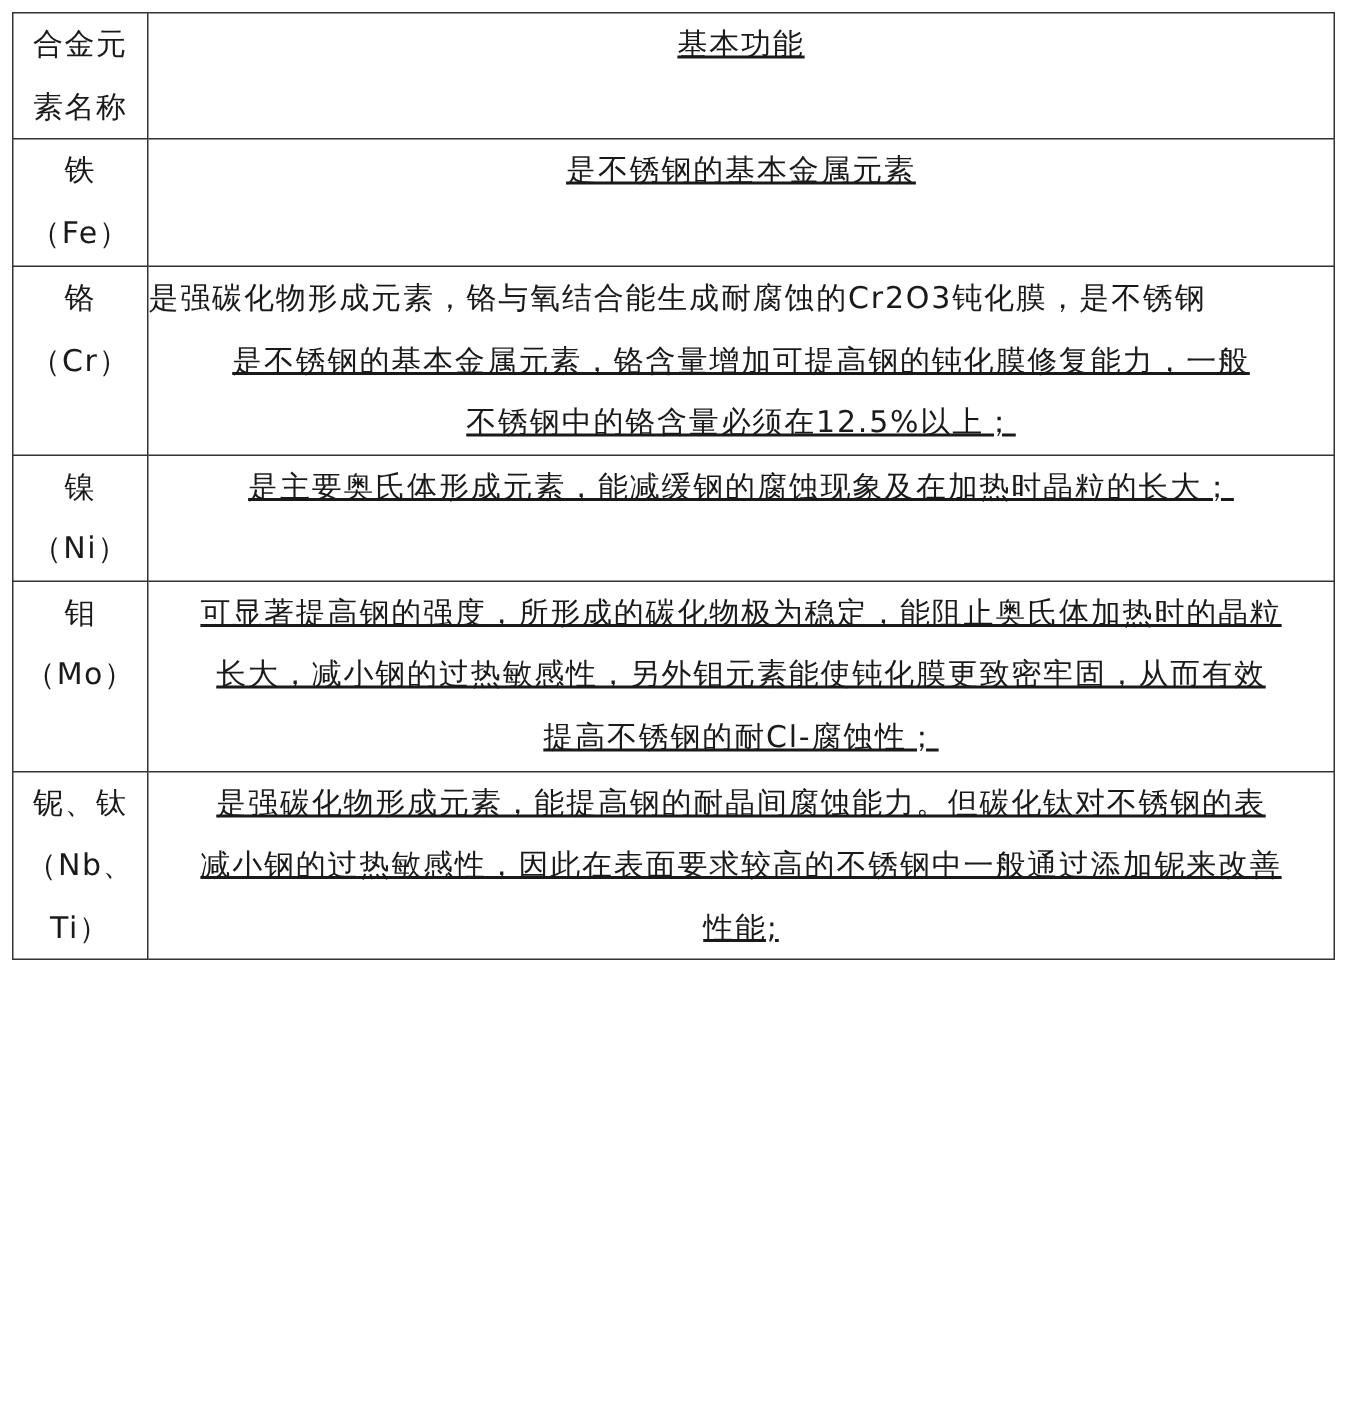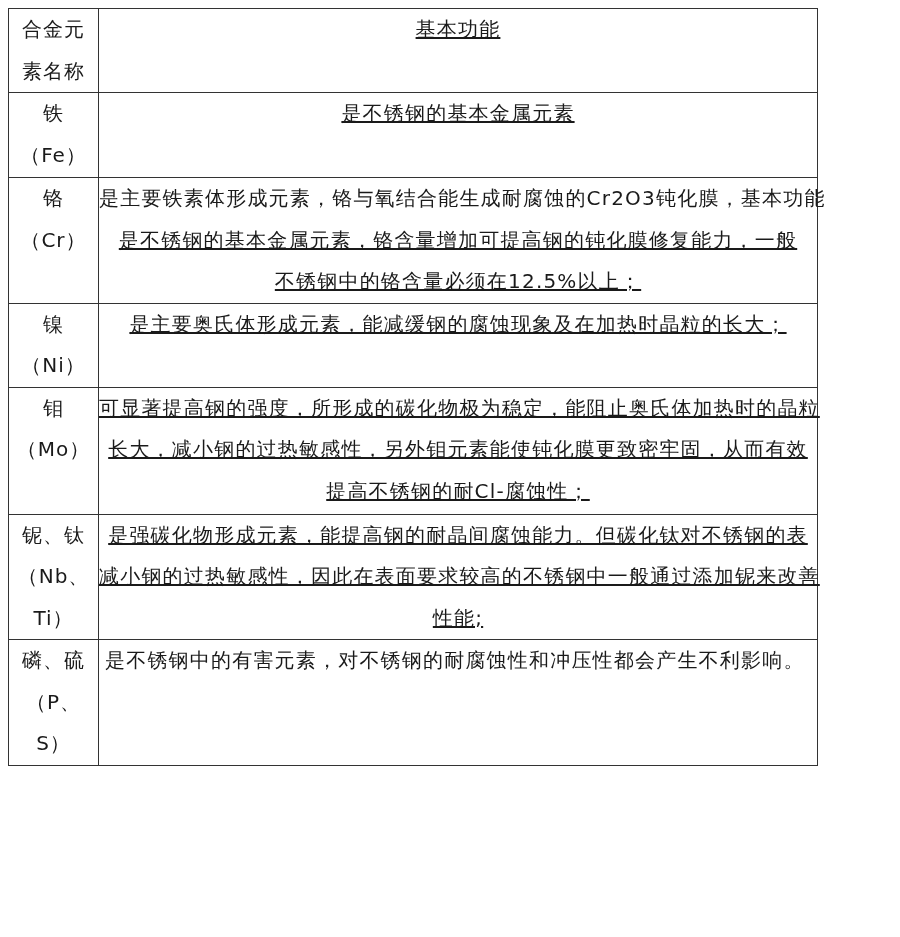--- a/index.html
+++ b/index.html
@@ -1,18 +1,18 @@
 <!DOCTYPE html>
 <html><head>
   <meta charset="utf-8">
   <style>
     html, body { margin: 0; padding: 0; background: #ffffff; }
     body { width: 900px; height: 937px; position: relative; overflow: hidden;
            font-family: "DejaVu Sans", "Liberation Sans", sans-serif; color: #1a1a1a; }
-    table.alloy { position: absolute; left: 8px; top: 8px; width: 810px;
+    table.alloy { position: absolute; left: 8px; top: 8px; width: 882px;
                   border-collapse: collapse; table-layout: fixed; }
     table.alloy td { border: 1.5px solid #333; vertical-align: top; padding: 0;
                      font-size: 20px; line-height: 41.5px; }
     td.name { width: 89px; text-align: center; letter-spacing: 1px; }
     td.func { padding: 0 4px 0 2px; text-align: justify; letter-spacing: 1.2px; }
     td.func.center { text-align: center; }
     .line { display: block; white-space: nowrap; }
     .line.c { text-align: center; text-decoration: underline; }
   </style>
 </head>
@@ -39,21 +39,21 @@
       <span class="line c">是不锈钢的基本金属元素</span>
     </td>
   </tr>
 
   <tr style="height:125px;">
     <td class="name">
       <span class="line">铬</span>
       <span class="line">（Cr）</span>
     </td>
     <td class="func">
-      <span class="line">是主要铁素体形成元素，铬与氧结合能生成耐腐蚀的Cr2O3钝化膜，基本功能</span>
+      <span class="line">是强碳化物形成元素，铬与氧结合能生成耐腐蚀的Cr2O3钝化膜，是不锈钢</span>
       <span class="line c">是不锈钢的基本金属元素，铬含量增加可提高钢的钝化膜修复能力，一般</span>
       <span class="line c">不锈钢中的铬含量必须在12.5%以上；</span>
     </td>
   </tr>
 
 
   <tr style="height:83px;">
     <td class="name">
       <span class="line">镍</span>
       <span class="line">（Ni）</span>
@@ -82,24 +82,14 @@
       <span class="line">Ti）</span>
     </td>
     <td class="func">
       <span class="line c">是强碳化物形成元素，能提高钢的耐晶间腐蚀能力。但碳化钛对不锈钢的表</span>
       <span class="line c">减小钢的过热敏感性，因此在表面要求较高的不锈钢中一般通过添加铌来改善</span>
       <span class="line c">性能;</span>
     </td>
   </tr>
 
 
-  <tr style="height:126px;">
-    <td class="name">
-      <span class="line">磷、硫</span>
-      <span class="line">（P、</span>
-      <span class="line">S）</span>
-    </td>
-    <td class="func">
-      <span class="line" style="padding-left:6px;">是不锈钢中的有害元素，对不锈钢的耐腐蚀性和冲压性都会产生不利影响。</span>
-    </td>
-  </tr>
 </tbody>
   </table>
 
 </body></html>

